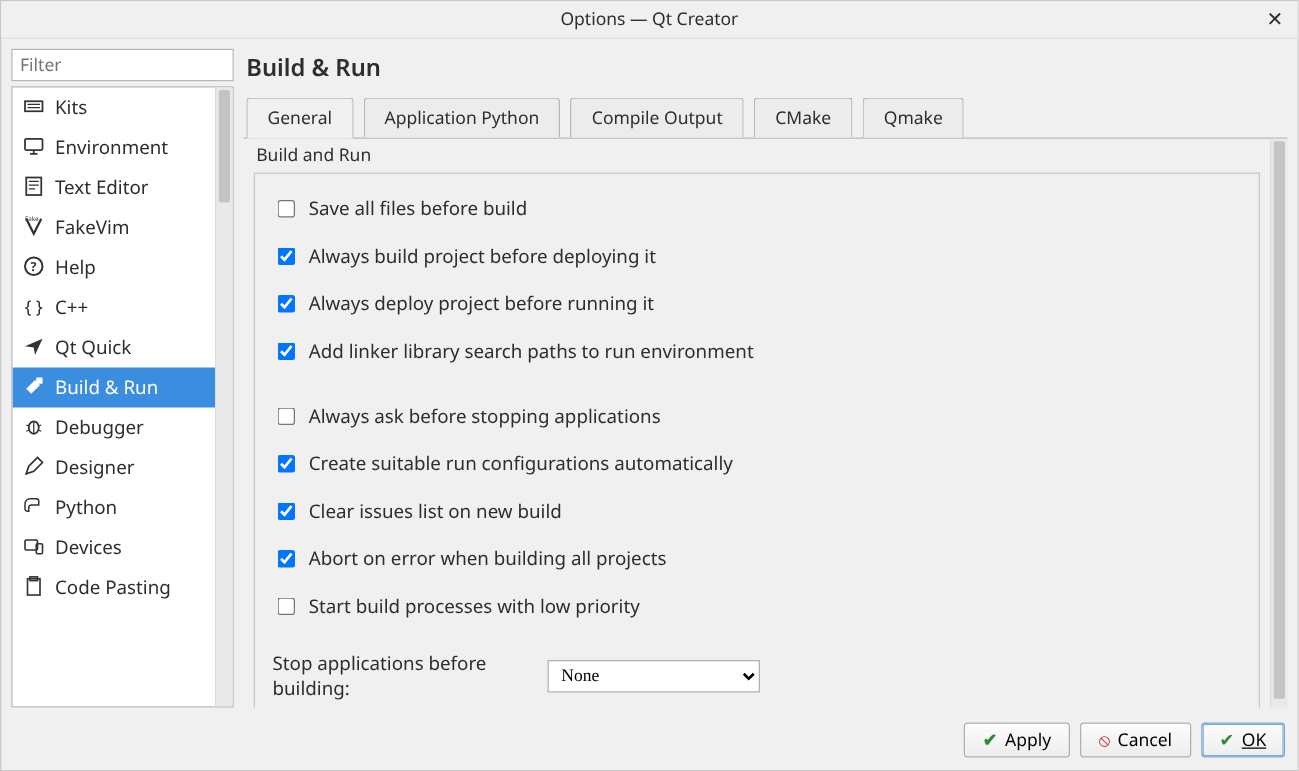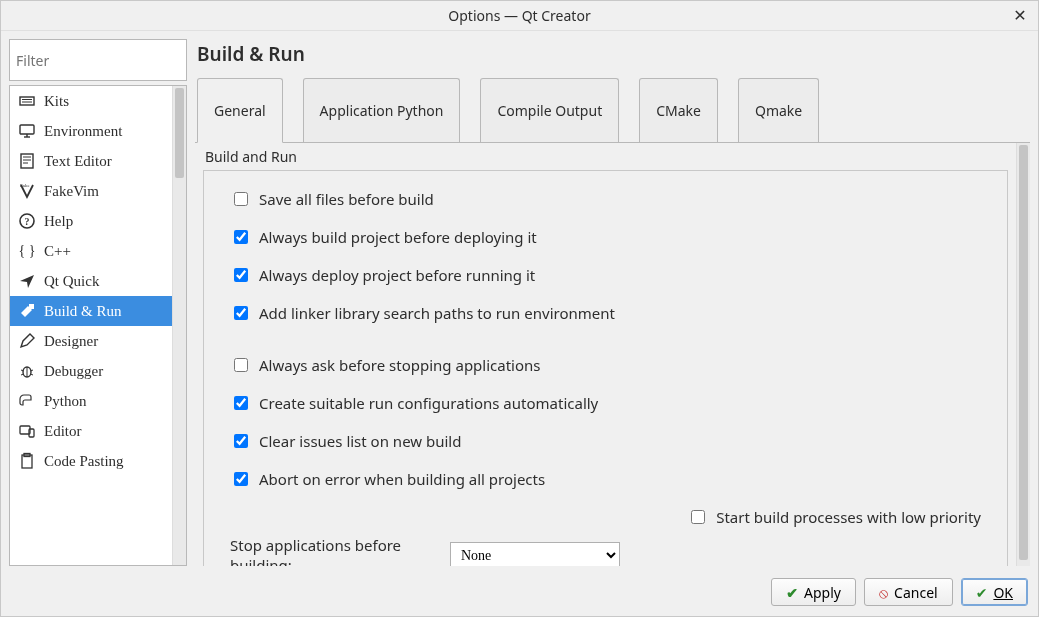--- a/index.html
+++ b/index.html
@@ -51,47 +51,46 @@
     min-height: 0;
   }
   .sidebar-col {
     width: 178px;
     display: flex;
     flex-direction: column;
     gap: 4px;
   }
   .filter {
     width: 100%;
-    height: 42px;
+    height: 26px;
     padding: 2px 6px;
     border: 1px solid #b8b8b8;
     background: #fff;
     font-family: inherit;
     font-size: 14px;
     color: #888;
   }
   .sidebar-wrap {
     flex: 1;
     display: flex;
     border: 1px solid #b8b8b8;
     background: #fff;
     min-height: 0;
   }
   .sidebar-list {
     flex: 1;
     overflow: hidden;
   }
   .sidebar-item {
     display: flex;
-    align-items: flex-end;
+    align-items: flex-start;
     gap: 8px;
     padding: 6px 8px;
     cursor: pointer;
     font-size: 15px;
-    font-family: Liberation Serif, serif;
   }
   .sidebar-item.selected {
     background: #3b8de0;
     color: #fff;
   }
   .sidebar-item .si-icon {
     width: 18px; height: 18px;
     display: flex; align-items: center; justify-content: center;
     flex-shrink: 0;
   }
@@ -120,25 +119,25 @@
     margin: 2px 0 10px 2px;
   }
   .tabbar {
     display: flex;
     align-items: flex-end;
     gap: 0;
     border-bottom: 1px solid #b8b8b8;
     padding-left: 2px;
   }
   .tab {
-    padding: 22px 16px;
+    padding: 6px 16px;
     border: 1px solid #b8b8b8;
     border-bottom: none;
     background: #ececec;
-    margin-right: 20px;
+    margin-right: 8px;
     border-radius: 3px 3px 0 0;
     cursor: pointer;
     font-size: 14px;
   }
   .tab.active {
     background: #f0f0f0;
     position: relative;
     top: 1px;
     border-bottom: 1px solid #f0f0f0;
   }
@@ -152,32 +151,32 @@
     padding: 4px 8px 8px 8px;
     overflow: hidden;
   }
   .section-label {
     font-size: 14px;
     margin-left: 2px;
     margin-bottom: 4px;
   }
   .groupbox {
     border: 1px solid #c8c8c8;
-    padding: 12px 26px;
+    padding: 12px 14px;
     background: #f0f0f0;
   }
   .chk {
     display: flex;
     align-items: center;
     gap: 8px;
     margin: 6px 0 18px 0;
     font-size: 15px;
     cursor: pointer;
   }
-  .chk.tight { margin-bottom: 8px; justify-content: flex-end; }
+  .chk.tight { margin-bottom: 26px; }
   .chk input {
     width: 14px; height: 14px;
     cursor: pointer;
   }
   .form-row {
     display: flex;
     align-items: center;
     gap: 0;
     margin: 8px 0;
     font-size: 15px;
@@ -329,59 +328,59 @@
                     <path d="M3 11 L10 4 L14 8 L7 15 Z" fill="#fff"></path>
                     <rect x="11" y="2" width="5" height="5" fill="#fff"></rect>
                   </svg>
               </span>
               <span>Build &amp; Run</span>
             </div>
 
             <div class="sidebar-item">
               <span class="si-icon">
                 <svg width="18" height="18" viewBox="0 0 18 18">
-                    <path d="M3 15 L5 9 L12 2 L16 6 L9 13 Z" fill="none" stroke="#333" stroke-width="1.4"></path>
-                  </svg>
-              </span>
-              <span>Designer</span>
-            </div>
-
-            <div class="sidebar-item">
-              <span class="si-icon">
-                <svg width="18" height="18" viewBox="0 0 18 18">
                     <ellipse cx="9" cy="10" rx="4" ry="5" fill="none" stroke="#333" stroke-width="1.4"></ellipse>
                     <line x1="9" y1="5" x2="9" y2="15" stroke="#333"></line>
                     <line x1="3" y1="8" x2="5.5" y2="9" stroke="#333"></line>
                     <line x1="15" y1="8" x2="12.5" y2="9" stroke="#333"></line>
                     <line x1="3" y1="13" x2="5.5" y2="12" stroke="#333"></line>
                     <line x1="15" y1="13" x2="12.5" y2="12" stroke="#333"></line>
                   </svg>
               </span>
               <span>Debugger</span>
             </div>
 
             <div class="sidebar-item">
               <span class="si-icon">
                 <svg width="18" height="18" viewBox="0 0 18 18">
+                    <path d="M3 15 L5 9 L12 2 L16 6 L9 13 Z" fill="none" stroke="#333" stroke-width="1.4"></path>
+                  </svg>
+              </span>
+              <span>Designer</span>
+            </div>
+
+            <div class="sidebar-item">
+              <span class="si-icon">
+                <svg width="18" height="18" viewBox="0 0 18 18">
                     <path d="M6 3 h5 a2 2 0 0 1 2 2 v3 h-6 a2 2 0 0 0 -2 2 v3 h-1 a2 2 0 0 1 -2 -2 v-4 a4 4 0 0 1 4 -4 z" fill="none" stroke="#333" stroke-width="1.2"></path>
                   </svg>
               </span>
               <span>Python</span>
             </div>
 
 
 
             <div class="sidebar-item">
               <span class="si-icon">
                 <svg width="18" height="18" viewBox="0 0 18 18">
                     <rect x="2" y="4" width="10" height="8" rx="1" fill="none" stroke="#333" stroke-width="1.3"></rect>
                     <rect x="11" y="7" width="5" height="8" rx="1" fill="none" stroke="#333" stroke-width="1.3"></rect>
                   </svg>
               </span>
-              <span>Editor</span>
+              <span>Devices</span>
             </div>
 
             <div class="sidebar-item">
               <span class="si-icon">
                 <svg width="18" height="18" viewBox="0 0 18 18">
                     <rect x="4" y="3" width="10" height="13" fill="none" stroke="#333" stroke-width="1.3"></rect>
                     <rect x="6" y="1.5" width="6" height="3" fill="none" stroke="#333" stroke-width="1.3"></rect>
                   </svg>
               </span>
               <span>Code Pasting</span>

